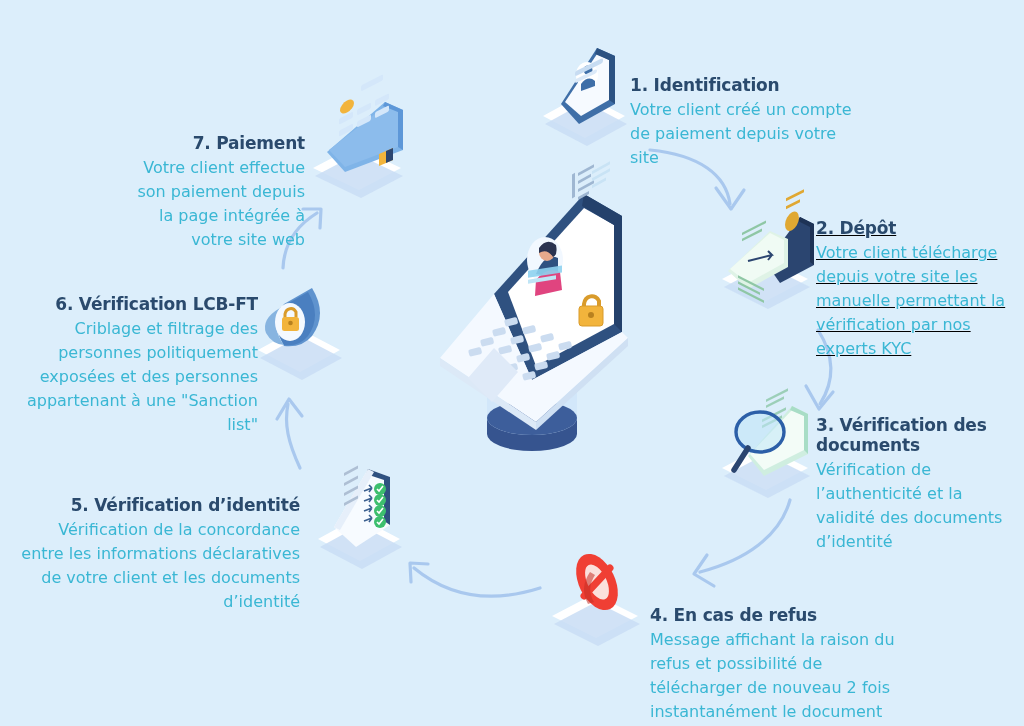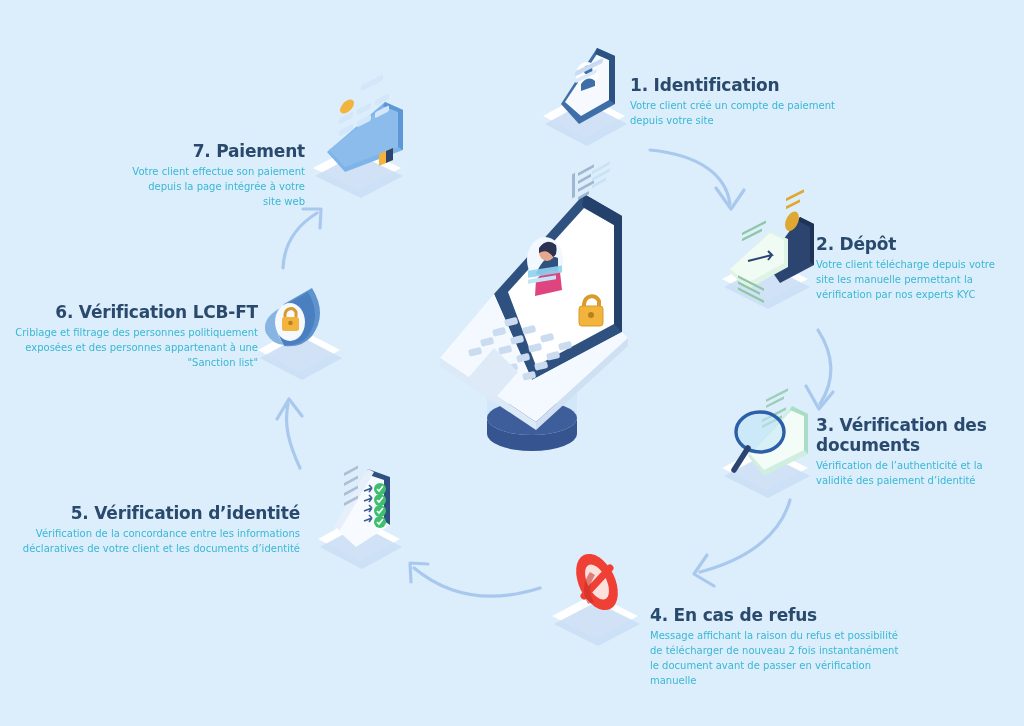--- a/index.html
+++ b/index.html
@@ -9,24 +9,24 @@
     font-family:"DejaVu Sans", sans-serif;
     overflow:hidden;position:relative;
   }
   .stage{position:absolute;inset:0;}
   .blk{position:absolute;}
   .hd{
     font-size:17px;font-weight:bold;color:#2a4a6d;
     letter-spacing:-0.2px;line-height:1.18;margin:0 0 3px 0;
   }
   .bd{
-    font-size:10px;color:#3ab7d4;line-height:1.5;margin:0;
+    font-size:16px;color:#3ab7d4;line-height:1.5;margin:0;
     font-weight:400;
   }
-  .right{text-align:right;margin-top:8px;}
+  .right{text-align:right;}
   .left{text-align:left;}
   svg{display:block;overflow:visible;}
   .ic{position:absolute;}
 </style>
 </head>
 <body>
 
 <div class="stage">
 
   <svg class="blk" style="left:0;top:0;width:1024px;height:726px;">
@@ -169,21 +169,21 @@
       <g fill="#8fc7a5">
         <rect x="28" y="42" width="24" height="2.6" transform="skewY(-27)"></rect>
         <rect x="28" y="48" width="20" height="2.6" transform="skewY(-27)"></rect>
         <rect x="24" y="58" width="26" height="2.6" transform="skewY(27)"></rect>
         <rect x="24" y="64" width="22" height="2.6" transform="skewY(27)"></rect>
         <rect x="24" y="70" width="26" height="2.6" transform="skewY(27)"></rect>
       </g>
       <path d="M34,56 L58,50 L54,46 M58,50 L54,55" fill="none" stroke="#2b4570" stroke-width="2"></path>
     </svg>
   </div>
-  <div class="blk left" style="left:816px;top:234px;width:200px;">
+  <div class="blk left" style="left:816px;top:218px;width:200px;text-decoration:underline;">
     <div class="hd">2. Dépôt</div>
     <div class="bd">Votre client télécharge depuis votre site les manuelle permettant la vérification par nos experts KYC</div>
   </div>
 
   <div class="ic" style="left:714px;top:392px;width:115px;height:105px;">
     <svg width="115" height="105" viewBox="0 0 115 105">
       <path d="M8,76 L50,54 L94,76 L52,98 Z" fill="#ffffff"></path>
       <path d="M10,84 L52,62 L96,84 L54,106 Z" fill="#c9ddf5" opacity="0.85"></path>
       <path d="M34,64 L78,14 L94,22 L94,62 L50,84 Z" fill="#cfeee0"></path>
       <path d="M36,62 L78,18 L90,24 L90,58 L50,78 Z" fill="#f3fcf7"></path>
@@ -196,21 +196,21 @@
       </g>
       <g>
         <ellipse cx="46" cy="40" rx="24" ry="20" fill="#bfe6f7" opacity="0.55"></ellipse>
         <ellipse cx="46" cy="40" rx="24" ry="20" fill="none" stroke="#2c5fa8" stroke-width="3.4"></ellipse>
         <path d="M34,56 L20,78" stroke="#2b4570" stroke-width="5.5" stroke-linecap="round"></path>
       </g>
     </svg>
   </div>
   <div class="blk left" style="left:816px;top:415px;width:200px;">
     <div class="hd">3. Vérification des documents</div>
-    <div class="bd">Vérification de l’authenticité et la validité des paiement d’identité</div>
+    <div class="bd">Vérification de l’authenticité et la validité des documents d’identité</div>
   </div>
 
   <div class="ic" style="left:544px;top:546px;width:115px;height:100px;">
     <svg width="115" height="100" viewBox="0 0 115 100">
       <path d="M8,70 L50,48 L94,70 L52,92 Z" fill="#ffffff"></path>
       <path d="M10,78 L52,56 L96,78 L54,100 Z" fill="#c9ddf5" opacity="0.85"></path>
       <g>
         <ellipse cx="53" cy="36" rx="18" ry="30" transform="rotate(-26 53 36)" fill="#f03f34"></ellipse>
         <ellipse cx="53" cy="36" rx="9.5" ry="19" transform="rotate(-26 53 36)" fill="#fbe0dc"></ellipse>
         <path d="M40,50 L66,22" stroke="#f03f34" stroke-width="7" stroke-linecap="round"></path>

